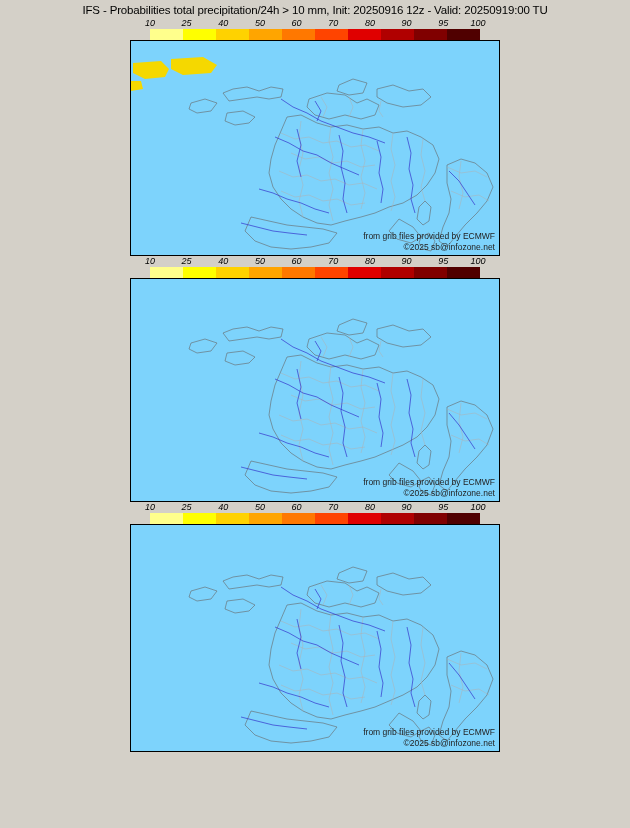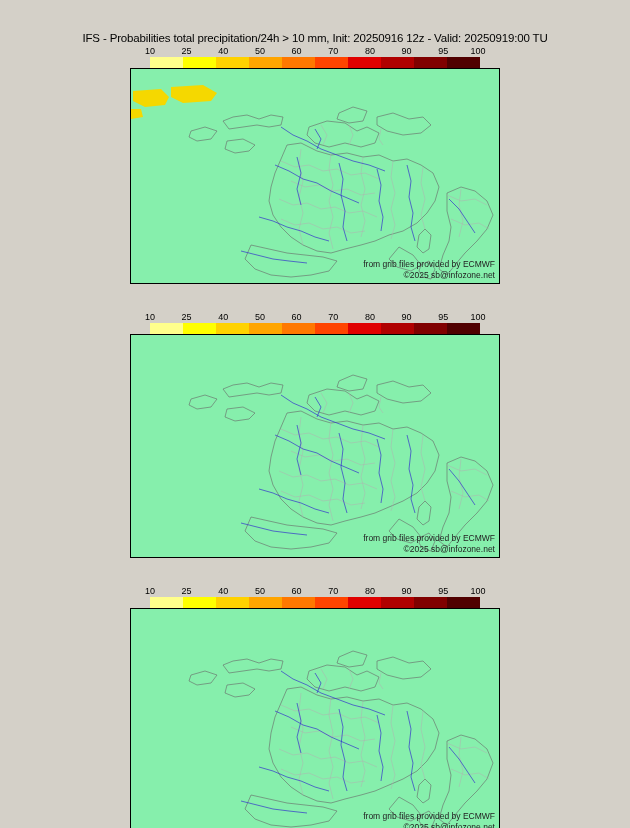--- a/index.html
+++ b/index.html
@@ -10,34 +10,34 @@
   body {
     width: 630px;
     height: 828px;
     font-family: "Liberation Sans", sans-serif;
     color: #000;
     overflow: hidden;
   }
   .panel {
     width: 630px;
     position: relative;
-    margin-top: 28px;
   }
   .panel-title {
     font-size: 11.5px;
     text-align: center;
     padding: 4px 0 2px 0;
     white-space: nowrap;
     letter-spacing: -0.15px;
   }
   .legend {
     width: 330px;
     margin: 0 auto;
     position: relative;
     height: 22px;
+    font-style: italic;
   }
   .legend-labels {
     position: relative;
     height: 11px;
     font-size: 9px;
   }
   .legend-labels span {
     position: absolute;
     top: 0;
     transform: translateX(-50%);
@@ -55,21 +55,21 @@
   }
   .map-wrap {
     width: 370px;
     margin: 0 auto;
     position: relative;
   }
   .map-frame {
     position: relative;
     width: 368px;
     height: 218px;
-    background: #86efac;
+    background: #7dd3fc;
     border: 1px solid #000;
     overflow: hidden;
   }
   .map-frame svg {
     position: absolute;
     left: 0;
     top: 0;
   }
   .credit-ecmwf {
     position: absolute;

